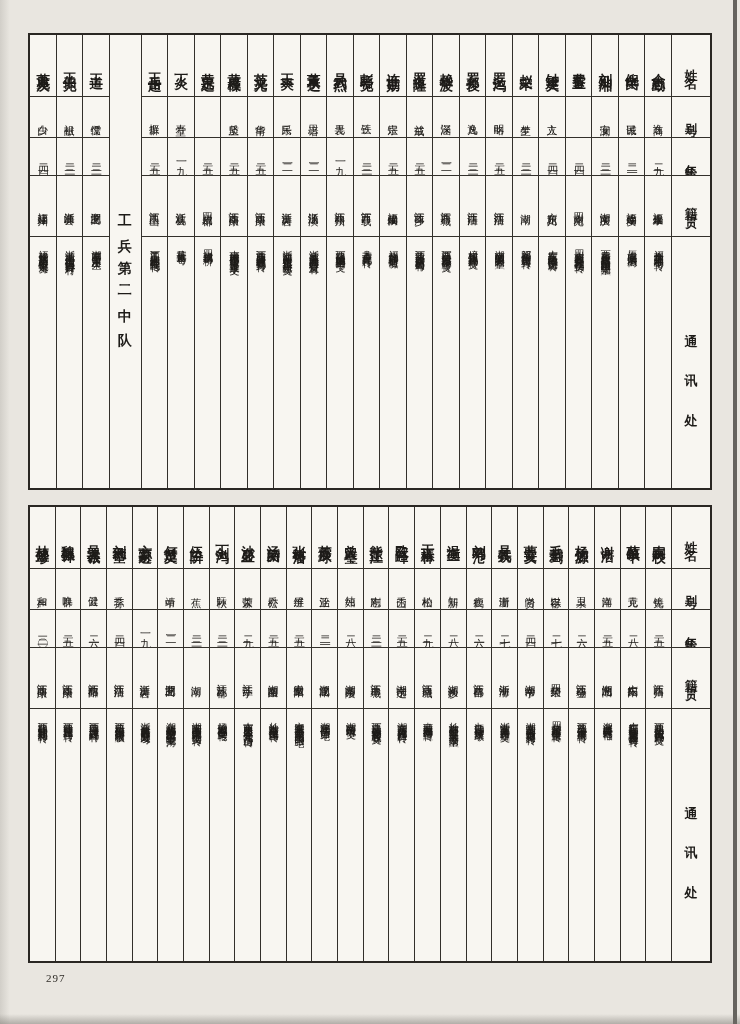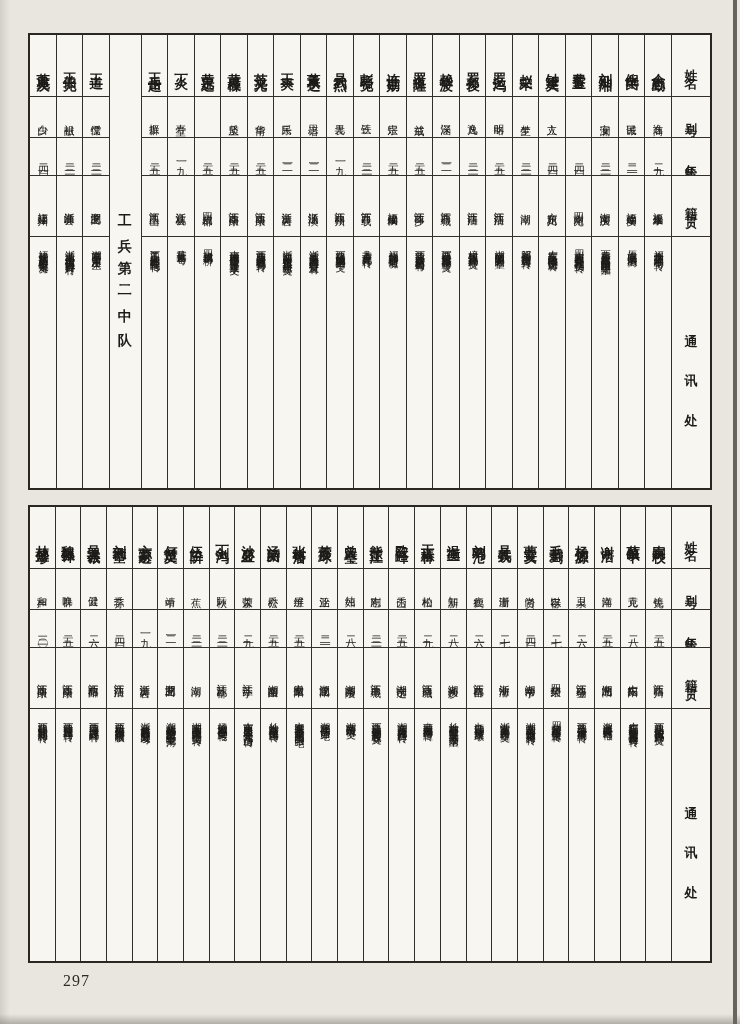--- a/index.html
+++ b/index.html
@@ -58,23 +58,23 @@
   .header-col .c-name .vtext  { font-size:13px; letter-spacing:7px; }
   .header-col .c-alias .vtext { font-size:12px; letter-spacing:4px; }
   .header-col .c-age .vtext   { font-size:12px; letter-spacing:3px; }
   .header-col .c-native .vtext{ font-size:12.5px; letter-spacing:9px; }
   .header-col .c-addr { align-items:center; padding-top:0; }
   .header-col .c-addr .vtext  { font-size:13px; letter-spacing:40px; margin-bottom:-40px; }
 
   .divider-col .vtext { font-size:14px; font-weight:700; letter-spacing:24px; margin-bottom:-24px; }
 
   .page-number {
-    position:absolute; left:63px; top:972px;
+    position:absolute; left:46px; top:972px;
     font-family:"Liberation Serif", serif;
-    font-size:16px; color:#2f2c27; letter-spacing:1px;
+    font-size:11px; color:#2f2c27; letter-spacing:1px;
   }
 </style>
 </head>
 <body>
 
 <div class="page">
 
   <div class="rtable" id="table-top">
     <div class="col header-col">
       <div class="cell c-name">

